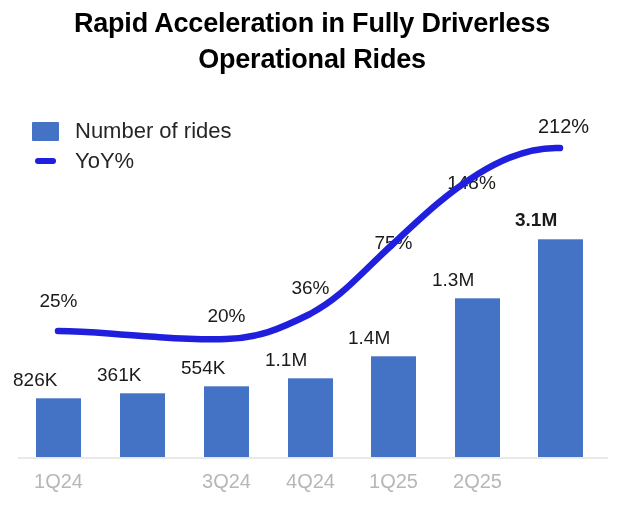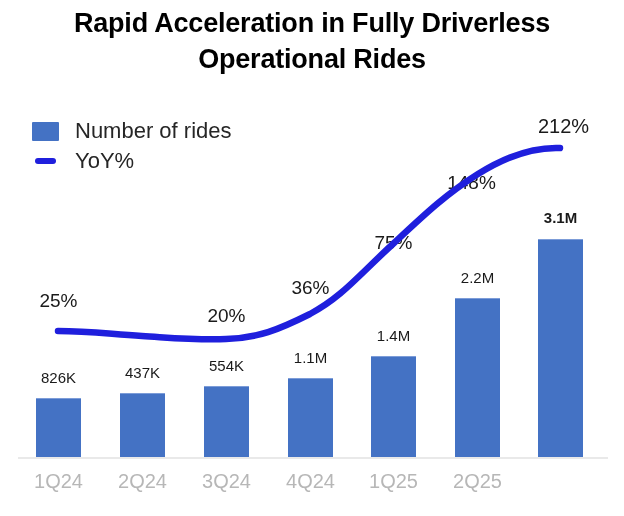--- a/index.html
+++ b/index.html
@@ -88,23 +88,22 @@
   }
 
   .bar {
     position: absolute;
     background: #4472c4;
     border-top: 1px solid #7c9cd8;
   }
 
   .bar-label {
     position: absolute;
-    font-size: 15px;
+    font-size: 19px;
     color: #1a1a1a;
-    text-align: center;
     white-space: nowrap;
   }
   .bar-label.bold {
     font-weight: bold;
   }
 
   .pct-label {
     position: absolute;
     font-size: 19px;
     color: #1a1a1a;
@@ -172,38 +171,37 @@
 
     <div class="bar" style="left:36px; width:45px; top:398px; height:59px;"></div>
     <div class="bar" style="left:120px; width:45px; top:393px; height:64px;"></div>
     <div class="bar" style="left:204px; width:45px; top:386px; height:71px;"></div>
     <div class="bar" style="left:288px; width:45px; top:378px; height:79px;"></div>
     <div class="bar" style="left:371px; width:45px; top:356px; height:101px;"></div>
     <div class="bar" style="left:455px; width:45px; top:298px; height:159px;"></div>
     <div class="bar" style="left:538px; width:45px; top:239px; height:218px;"></div>
 
     <div class="bar-label" style="left:13px; top:369px; width:91px;">826K</div>
-    <div class="bar-label" style="left:97px; top:364px; width:91px;">437K</div>
+    <div class="bar-label" style="left:97px; top:364px; width:91px;">361K</div>
     <div class="bar-label" style="left:181px; top:357px; width:91px;">554K</div>
     <div class="bar-label" style="left:265px; top:349px; width:91px;">1.1M</div>
     <div class="bar-label" style="left:348px; top:327px; width:91px;">1.4M</div>
-    <div class="bar-label" style="left:432px; top:269px; width:91px;">2.2M</div>
+    <div class="bar-label" style="left:432px; top:269px; width:91px;">1.3M</div>
     <div class="bar-label bold" style="left:515px; top:209px; width:91px;">3.1M</div>
 
     <div class="pct-label" style="left:13px; top:290px; width:91px;">25%</div>
     <div class="pct-label" style="left:181px; top:305px; width:91px;">20%</div>
     <div class="pct-label" style="left:265px; top:277px; width:91px;">36%</div>
     <div class="pct-label" style="left:348px; top:232px; width:91px;">75%</div>
     <div class="pct-label" style="left:426px; top:172px; width:91px;">148%</div>
     <div class="pct-label bold" style="left:518px; top:115px; width:91px;">212%</div>
 
     <div id="axis-line"></div>
 
     <div class="xtick" style="left:13px; width:91px;">1Q24</div>
-    <div class="xtick" style="left:97px; width:91px;">2Q24</div>
     <div class="xtick" style="left:181px; width:91px;">3Q24</div>
     <div class="xtick" style="left:265px; width:91px;">4Q24</div>
     <div class="xtick" style="left:348px; width:91px;">1Q25</div>
     <div class="xtick" style="left:432px; width:91px;">2Q25</div>
 
     <svg id="line-layer" viewBox="0 0 624 516">
       <path d="M 58 331
                C 86 331, 100 333, 142 336
                C 175 338, 194 340, 226 339
                C 258 338, 278 330, 310 314

